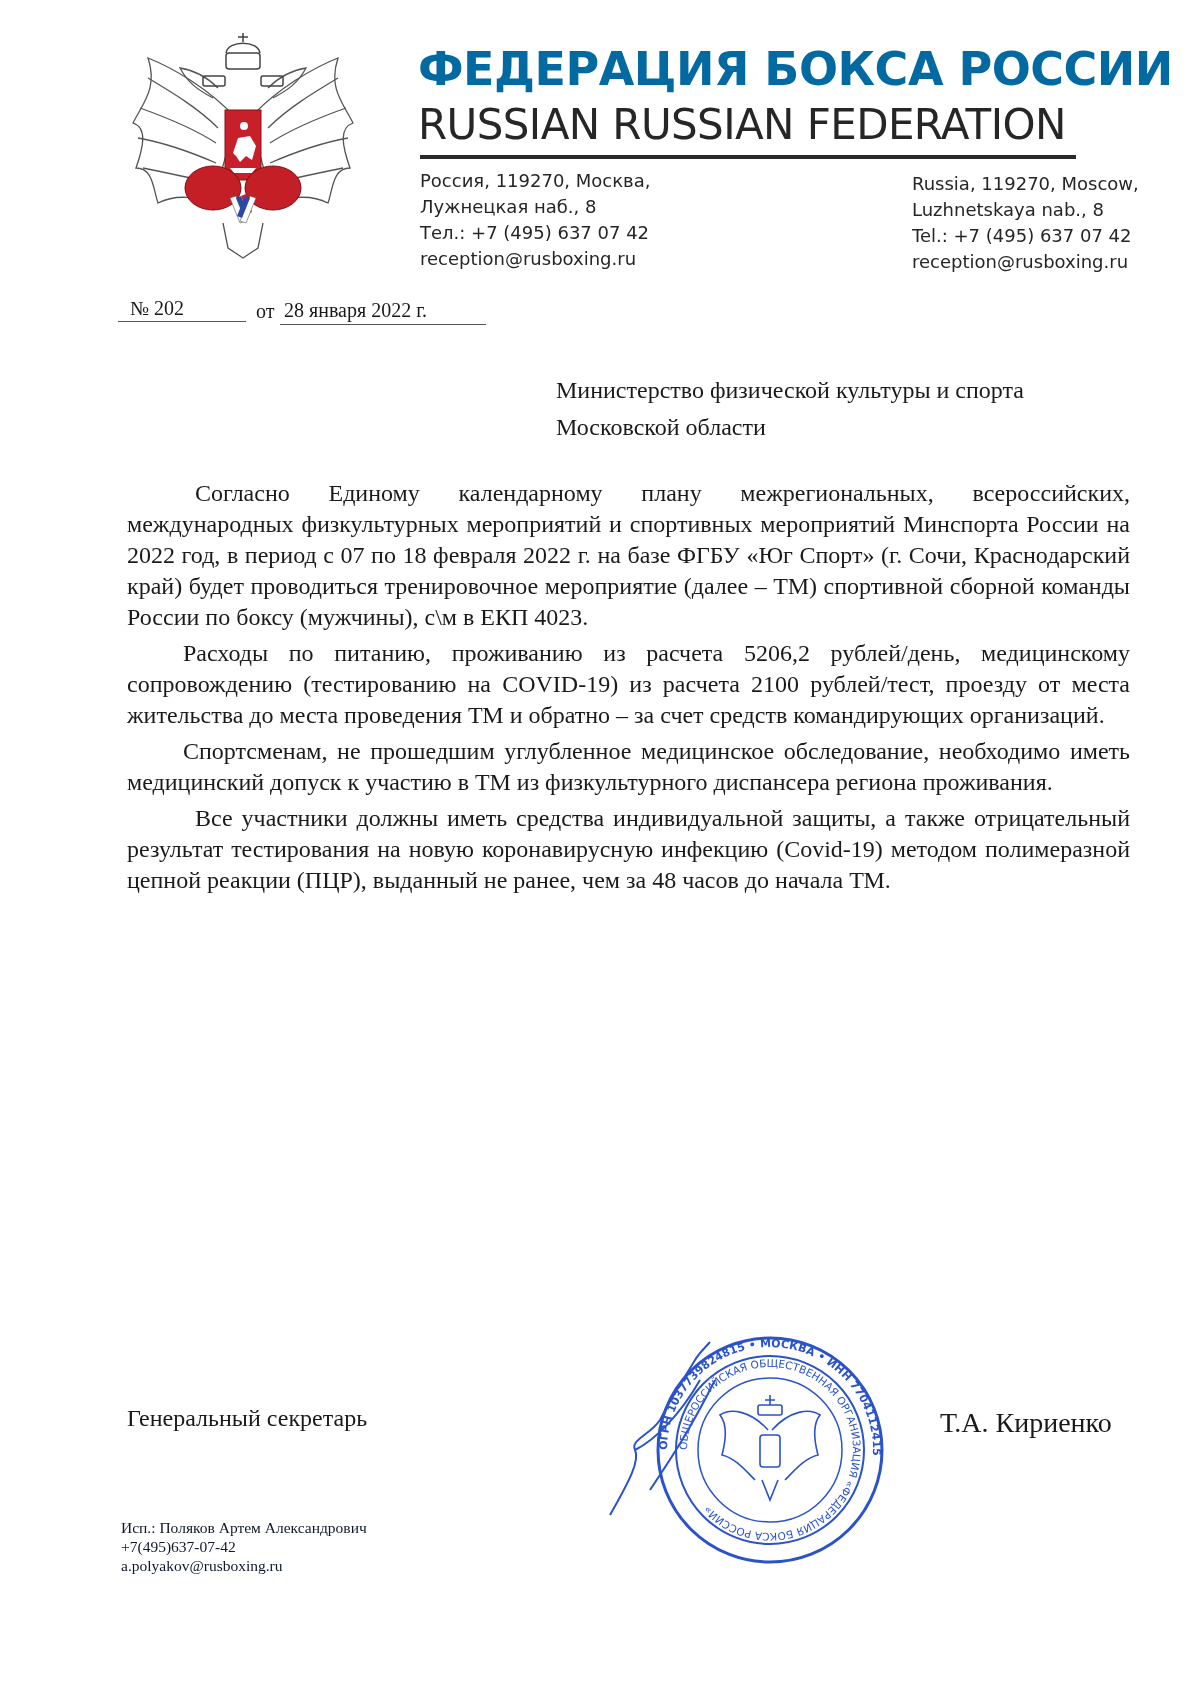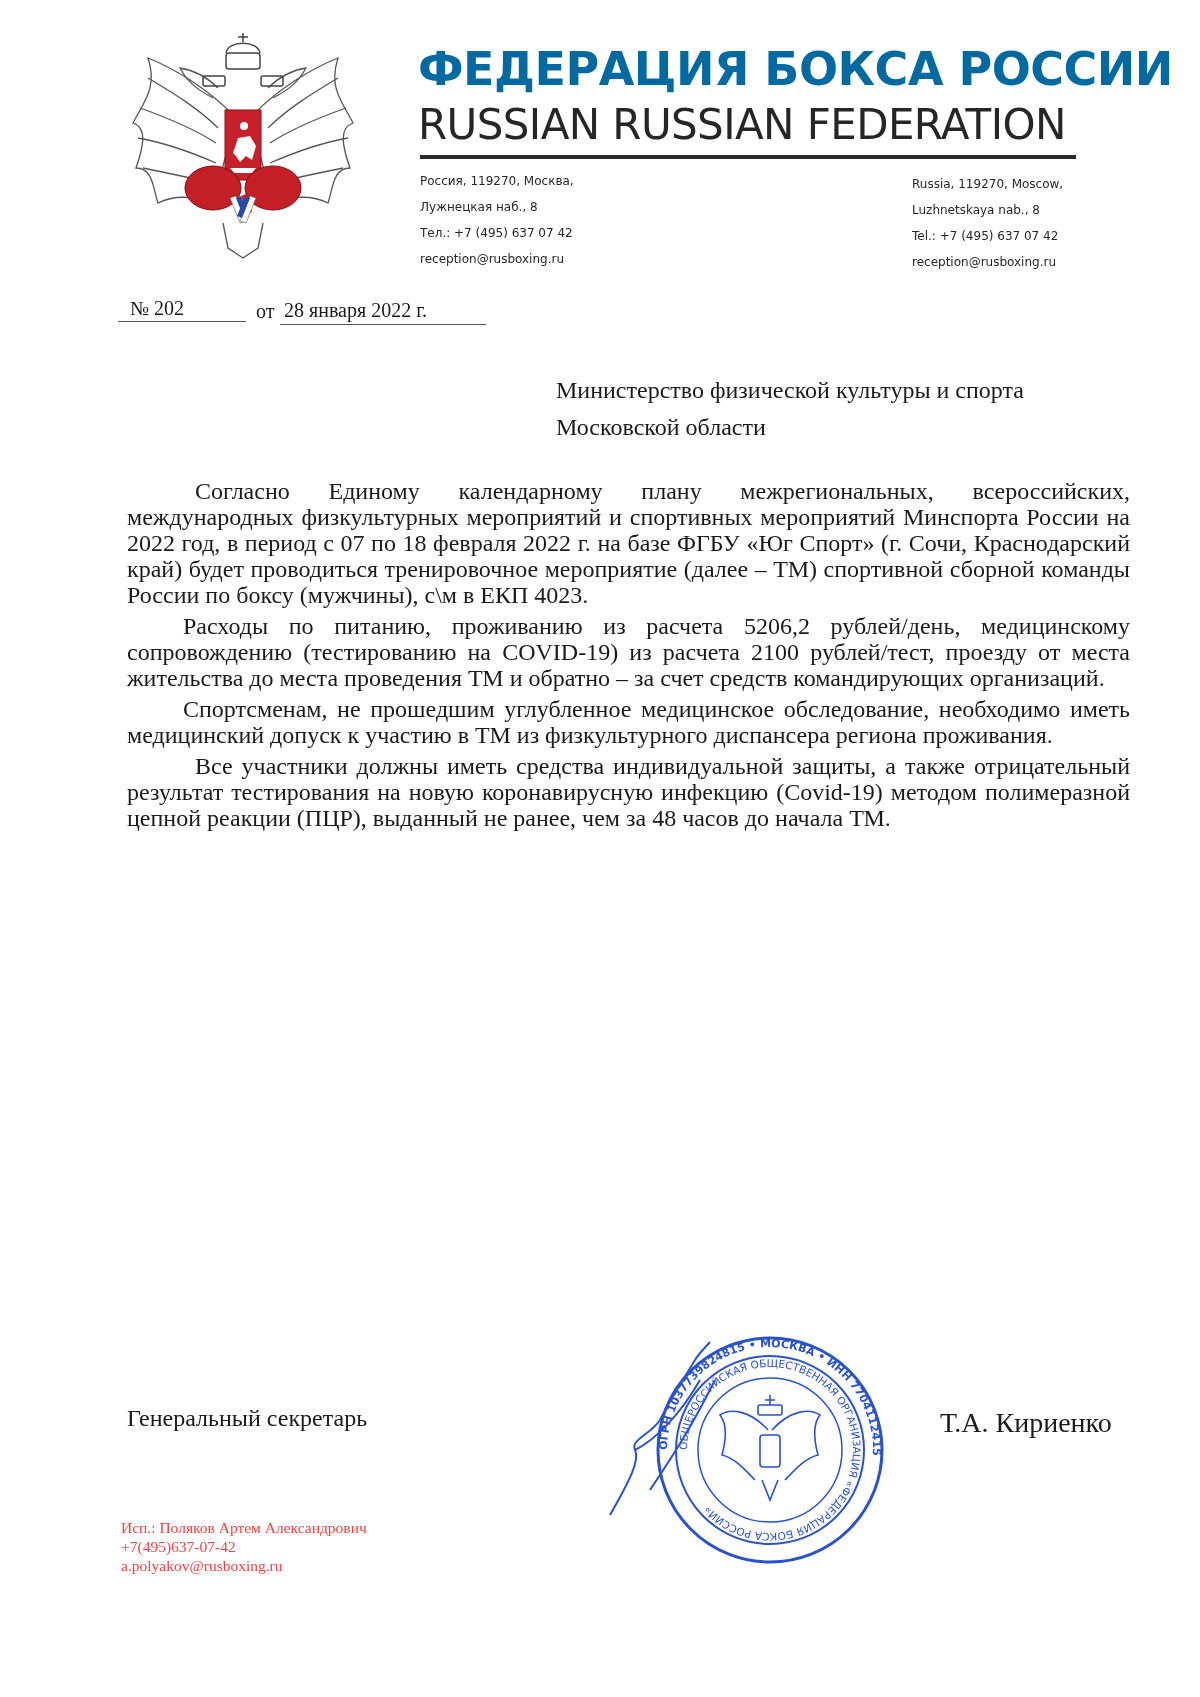--- a/index.html
+++ b/index.html
@@ -4,50 +4,50 @@
 <style>
   html, body { margin:0; padding:0; background:#ffffff; }
   body { width:1200px; height:1697px; position:relative; overflow:hidden; color:#1a1a1a; }
   .abs { position:absolute; }
 
   
   .emblem { left:118px; top:28px; width:250px; height:235px; }
   .org-ru { left:418px; top:42px; font-family:"DejaVu Sans", sans-serif; font-weight:bold; font-size:46px; letter-spacing:-0.5px; color:#0369a1; white-space:nowrap; }
   .org-en { left:418px; top:100px; font-family:"DejaVu Sans", sans-serif; font-size:42px; letter-spacing:-0.6px; color:#262626; white-space:nowrap; }
   .head-rule { left:420px; top:155px; width:656px; height:4px; background:#2a2a2a; }
-  .addr { font-family:"DejaVu Sans", sans-serif; font-size:12px; line-height:26px; color:#262626; white-space:nowrap; }
+  .addr { font-family:"DejaVu Sans", sans-serif; font-size:18px; line-height:26px; color:#262626; white-space:nowrap; }
   .addr-ru { left:420px; top:168px; }
   .addr-en { left:912px; top:171px; }
 
   
   .reg { font-family:"Liberation Serif", serif; font-size:20px; white-space:nowrap; }
   .reg-no { left:130px; top:297px; }
   .reg-no-line { left:118px; top:321px; width:128px; height:1px; background:#555; }
   .reg-from { left:256px; top:300px; }
   .reg-date { left:284px; top:299px; }
   .reg-date-line { left:280px; top:324px; width:206px; height:1px; background:#555; }
 
   
   .addressee { right:84px; top:372px; width:560px; text-align:left; font-family:"Liberation Serif", serif; font-size:24px; line-height:37px; }
   .addressee div { white-space:nowrap; }
   .addressee .l1 { margin-right:20px; }
 
   
-  .body { left:127px; top:478px; width:1003px; font-family:"Liberation Serif", serif; font-size:24px; line-height:26px; }
+  .body { left:127px; top:478px; width:1003px; font-family:"Liberation Serif", serif; font-size:24px; line-height:31px; }
   .body p { margin:0 0 5px 0; text-align:justify; text-indent:68px; }
   .body p.tight { text-indent:56px; }
 
   
   .sig-title { left:127px; top:1405px; font-family:"Liberation Serif", serif; font-size:24px; white-space:nowrap; }
   .sig-name { left:940px; top:1407px; font-family:"Liberation Serif", serif; font-size:28px; white-space:nowrap; }
   .stamp { left:650px; top:1330px; width:240px; height:240px; }
   .signature { left:600px; top:1340px; width:200px; height:200px; }
 
   
-  .exec { left:121px; top:1518px; font-family:"Liberation Serif", serif; font-size:15.5px; line-height:19px; color:#ef4444; }
+  .exec { left:121px; top:1518px; font-family:"Liberation Serif", serif; font-size:15.5px; line-height:19px; color:#0f172a; }
   .exec div { white-space:nowrap; }
 </style>
 </head>
 <body>
 
 <div class="abs emblem">
   <svg width="250" height="235" viewBox="0 0 250 235">
 
     <g fill="none" stroke="#555" stroke-width="1.3">
       <path d="M118 90 C90 60 55 40 30 30 C40 60 25 75 15 95 C30 100 25 120 18 140 C35 140 35 160 40 175 C60 165 80 170 95 175 Z"></path>

